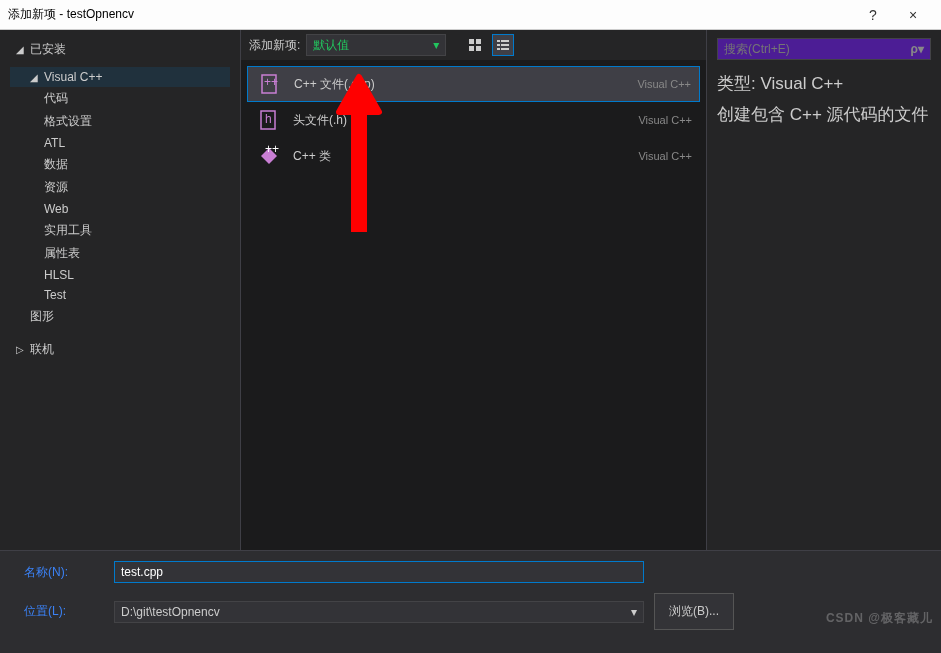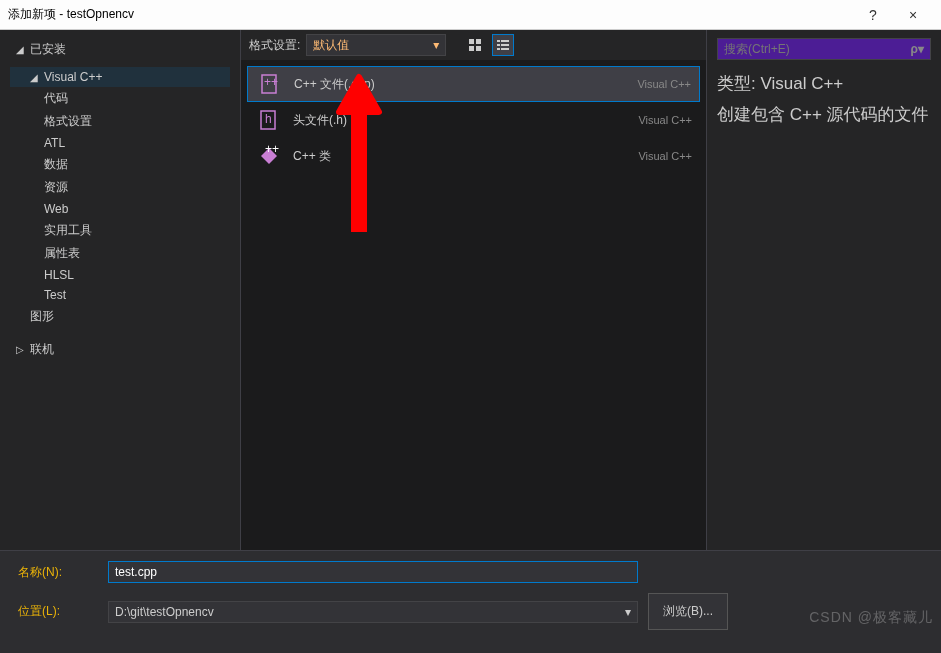--- a/index.html
+++ b/index.html
@@ -14,46 +14,46 @@
 .sidebar { width: 240px; background: #252526; padding: 8px 10px; color: #ccc; }
 .tree-item { padding: 3px 0 3px 6px; display: flex; align-items: center; cursor: pointer; }
 .tree-arrow { width: 14px; display: inline-block; font-size: 10px; color: #ccc; }
 .indent1 { padding-left: 20px; }
 .indent2 { padding-left: 34px; text-align: center; }
 .selected { background: #0e639c33; }
 
 .main { flex: 1; background: #1b1b1c; border-left: 1px solid #3f3f46; border-right: 1px solid #3f3f46; display: flex; flex-direction: column; }
 .toolbar { height: 30px; display: flex; align-items: center; padding: 0 8px; gap: 6px; background: #252526; }
 .toolbar .lbl { color: #ccc; }
-.sort-dd { background: #333337; border: 1px solid #434346; color: #fdba74; height: 22px; width: 140px; padding: 0 6px; display: flex; align-items: center; justify-content: space-between; }
+.sort-dd { background: #333337; border: 1px solid #434346; color: #22c55e; height: 22px; width: 140px; padding: 0 6px; display: flex; align-items: center; justify-content: space-between; }
 .viewbtn { width: 22px; height: 22px; display: flex; align-items: center; justify-content: center; border: 1px solid transparent; }
 .viewbtn.active { border: 1px solid #007acc; background: #3f3f46; }
 .viewbtn svg { width: 14px; height: 14px; }
 
 .listarea { flex: 1; padding: 6px; position: relative; }
 .item { height: 36px; display: flex; align-items: center; padding: 0 8px; color: #ccc; }
 .item.sel { background: #3f3f46; border: 1px solid #007acc; }
 .item .ico { width: 28px; height: 28px; margin-right: 10px; display: flex; align-items: center; justify-content: center; }
 .item .nm { flex: 1; }
 .item .cat { color: #888; font-size: 11px; }
 
 .detail { width: 234px; background: #252526; padding: 8px 10px; color: #ccc; display: flex; flex-direction: column; }
 .search { height: 22px; background: #4c1d95; border: 1px solid #434346; display: flex; align-items: center; padding: 0 6px; color: #888; margin-bottom: 12px; }
 .search input { flex: 1; background: transparent; border: none; color: #ccc; outline: none; }
 .detail .line { margin-bottom: 8px; font-size: 17px; }
 
 .bottom { background: #2d2d30; padding: 10px 18px; border-top: 1px solid #3f3f46; }
 .row { display: flex; align-items: center; margin-bottom: 10px; gap: 10px; }
-.row .lbl { width: 80px; color: #eab308; }
+.row .lbl { width: 80px; color: #3b82f6; margin-left: 6px; }
 .row input[type=text] { flex: 1; background: #333337; border: 1px solid #007acc; color: #fff; height: 22px; padding: 0 6px; max-width: 530px; }
 .row .loc { flex: 1; background: #333337; border: 1px solid #434346; color: #ccc; height: 22px; padding: 0 6px; display: flex; align-items: center; justify-content: space-between; max-width: 530px; }
 .btn { background: #333337; border: 1px solid #555; color: #ccc; height: 37px; padding: 0 14px; display: flex; align-items: center; }
 
 .arrow-annotation { position: absolute; left: 88px; top: 12px; pointer-events: none; }
-.watermark { position: absolute; right: 8px; bottom: 26px; color: rgba(200,200,200,0.35); font-size: 14px; letter-spacing: 1px; pointer-events: none; }
+.watermark { position: absolute; right: 8px; bottom: 26px; color: rgba(200,200,200,0.35); font-size: 12px; letter-spacing: 1px; pointer-events: none; font-weight: bold; }
 </style>
 </head>
 <body>
 
 <div class="titlebar">
   <span class="title">添加新项 - testOpnencv</span>
   <span class="ctl">?</span>
   <span class="ctl">×</span>
 </div>
 
@@ -104,21 +104,21 @@
       </div>
     <div style="height:10px"></div>
     <div class="tree-item">
       <span class="tree-arrow">▷</span>
       <span>联机</span>
     </div>
   </div>
 
   <div class="main">
     <div class="toolbar">
-      <span class="lbl">格式设置:</span>
+      <span class="lbl">添加新项:</span>
       <div class="sort-dd">
         <span>默认值</span>
         <span>▾</span>
       </div>
       <div style="width:6px"></div>
       <div class="viewbtn">
         <svg viewBox="0 0 14 14">
             <rect x="1" y="1" width="5" height="5" fill="#ccc"></rect>
             <rect x="8" y="1" width="5" height="5" fill="#ccc"></rect>
             <rect x="1" y="8" width="5" height="5" fill="#ccc"></rect>

